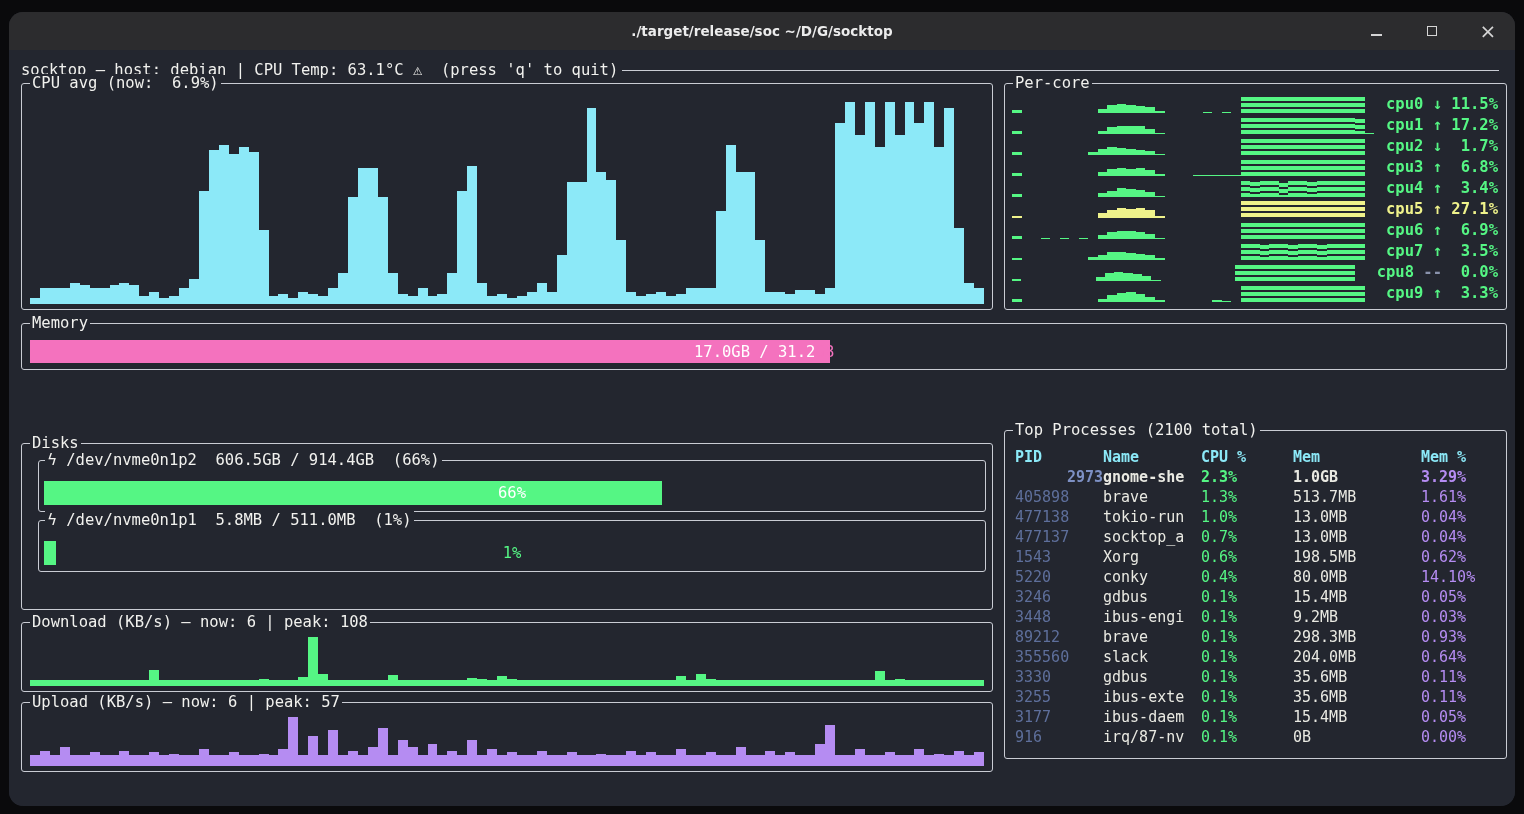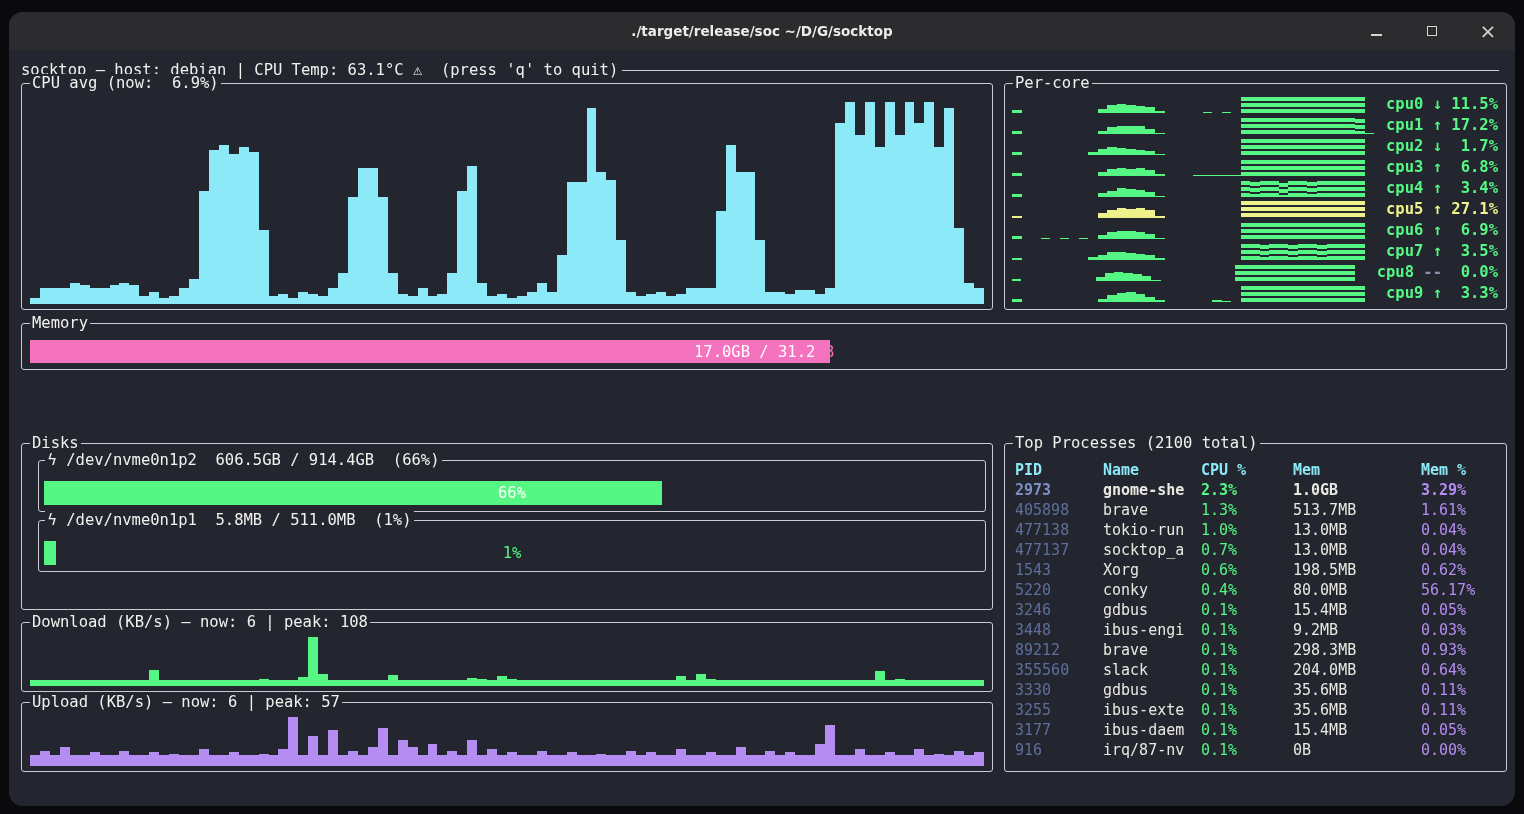--- a/index.html
+++ b/index.html
@@ -41,21 +41,21 @@
   .meter-label{position:absolute;inset:0;display:flex;align-items:center;justify-content:center;white-space:pre;}
   .subpanel{position:absolute;left:16px;width:948px;height:52px;border:1px solid var(--border);border-radius:3px;}
   .subtitle{position:absolute;top:-10px;left:6px;background:var(--bg);padding:0 2px;white-space:pre;font-size:15.5px;line-height:19px;display:flex;}
   .subtitle .dicon{margin-right:9px;font-family:"DejaVu Sans",sans-serif;}
   .submeter{position:absolute;left:5px;right:5px;top:20px;bottom:6px;}
   .proc{position:absolute;left:10px;right:5px;top:16px;bottom:8px;}
   .prow{display:grid;grid-template-columns:88px 98px 92px 128px 1fr;height:20px;align-items:center;font-size:15px;white-space:pre;}
   .prow.head{color:var(--cyan);font-weight:bold;}
   .prow .pid{color:var(--pid);} .prow .name{color:#e9e9e2;} .prow .cpu{color:var(--green);}
   .prow .mem{color:#e9e9e2;} .prow .memp{color:var(--purple);}
-  .prow.bold{font-weight:bold;} .prow.bold .pid{color:var(--pidb);}
+  .prow.bold{font-weight:bold;} .prow.bold .pid{color:var(--pidb);text-align:right;}
 </style>
 </head>
 <body>
 
 <div class="window">
   <div class="titlebar">
     <div class="wtitle">./target/release/soc ~/D/G/socktop</div>
     <div class="controls">
       <span class="ctl">
           <span class="min-glyph"></span>
@@ -841,37 +841,37 @@
           <div style="height: 35.0877%; background: rgb(181, 140, 242);"></div>
           <div style="height: 22.807%; background: rgb(181, 140, 242);"></div>
           <div style="height: 24.5614%; background: rgb(181, 140, 242);"></div>
           <div style="height: 22.807%; background: rgb(181, 140, 242);"></div>
           <div style="height: 31.5789%; background: rgb(181, 140, 242);"></div>
           <div style="height: 22.807%; background: rgb(181, 140, 242);"></div>
           <div style="height: 28.0702%; background: rgb(181, 140, 242);"></div>
         </div>
     </div>
 
-    <div class="panel" style="left:995px;top:393px;width:503px;height:329px;">
+    <div class="panel" style="left:995px;top:380px;width:503px;height:329px;">
       <span class="ptitle">Top Processes (2100 total)</span>
       <div class="proc">
         <div class="prow head">
           <div>PID</div>
           <div>Name</div>
           <div>CPU %</div>
           <div>Mem</div>
           <div>Mem %</div>
         </div>
         <div id="proc-rows">
             <div class="prow bold"><div class="pid">2973</div><div class="name">gnome-she</div><div class="cpu">2.3%</div><div class="mem">1.0GB</div><div class="memp">3.29%</div></div>
             <div class="prow"><div class="pid">405898</div><div class="name">brave</div><div class="cpu">1.3%</div><div class="mem">513.7MB</div><div class="memp">1.61%</div></div>
             <div class="prow"><div class="pid">477138</div><div class="name">tokio-run</div><div class="cpu">1.0%</div><div class="mem">13.0MB</div><div class="memp">0.04%</div></div>
             <div class="prow"><div class="pid">477137</div><div class="name">socktop_a</div><div class="cpu">0.7%</div><div class="mem">13.0MB</div><div class="memp">0.04%</div></div>
             <div class="prow"><div class="pid">1543</div><div class="name">Xorg</div><div class="cpu">0.6%</div><div class="mem">198.5MB</div><div class="memp">0.62%</div></div>
-            <div class="prow"><div class="pid">5220</div><div class="name">conky</div><div class="cpu">0.4%</div><div class="mem">80.0MB</div><div class="memp">56.17%</div></div>
+            <div class="prow"><div class="pid">5220</div><div class="name">conky</div><div class="cpu">0.4%</div><div class="mem">80.0MB</div><div class="memp">14.10%</div></div>
             <div class="prow"><div class="pid">3246</div><div class="name">gdbus</div><div class="cpu">0.1%</div><div class="mem">15.4MB</div><div class="memp">0.05%</div></div>
             <div class="prow"><div class="pid">3448</div><div class="name">ibus-engi</div><div class="cpu">0.1%</div><div class="mem">9.2MB</div><div class="memp">0.03%</div></div>
             <div class="prow"><div class="pid">89212</div><div class="name">brave</div><div class="cpu">0.1%</div><div class="mem">298.3MB</div><div class="memp">0.93%</div></div>
             <div class="prow"><div class="pid">355560</div><div class="name">slack</div><div class="cpu">0.1%</div><div class="mem">204.0MB</div><div class="memp">0.64%</div></div>
             <div class="prow"><div class="pid">3330</div><div class="name">gdbus</div><div class="cpu">0.1%</div><div class="mem">35.6MB</div><div class="memp">0.11%</div></div>
             <div class="prow"><div class="pid">3255</div><div class="name">ibus-exte</div><div class="cpu">0.1%</div><div class="mem">35.6MB</div><div class="memp">0.11%</div></div>
             <div class="prow"><div class="pid">3177</div><div class="name">ibus-daem</div><div class="cpu">0.1%</div><div class="mem">15.4MB</div><div class="memp">0.05%</div></div>
             <div class="prow"><div class="pid">916</div><div class="name">irq/87-nv</div><div class="cpu">0.1%</div><div class="mem">0B</div><div class="memp">0.00%</div></div>
           </div>
       </div>

